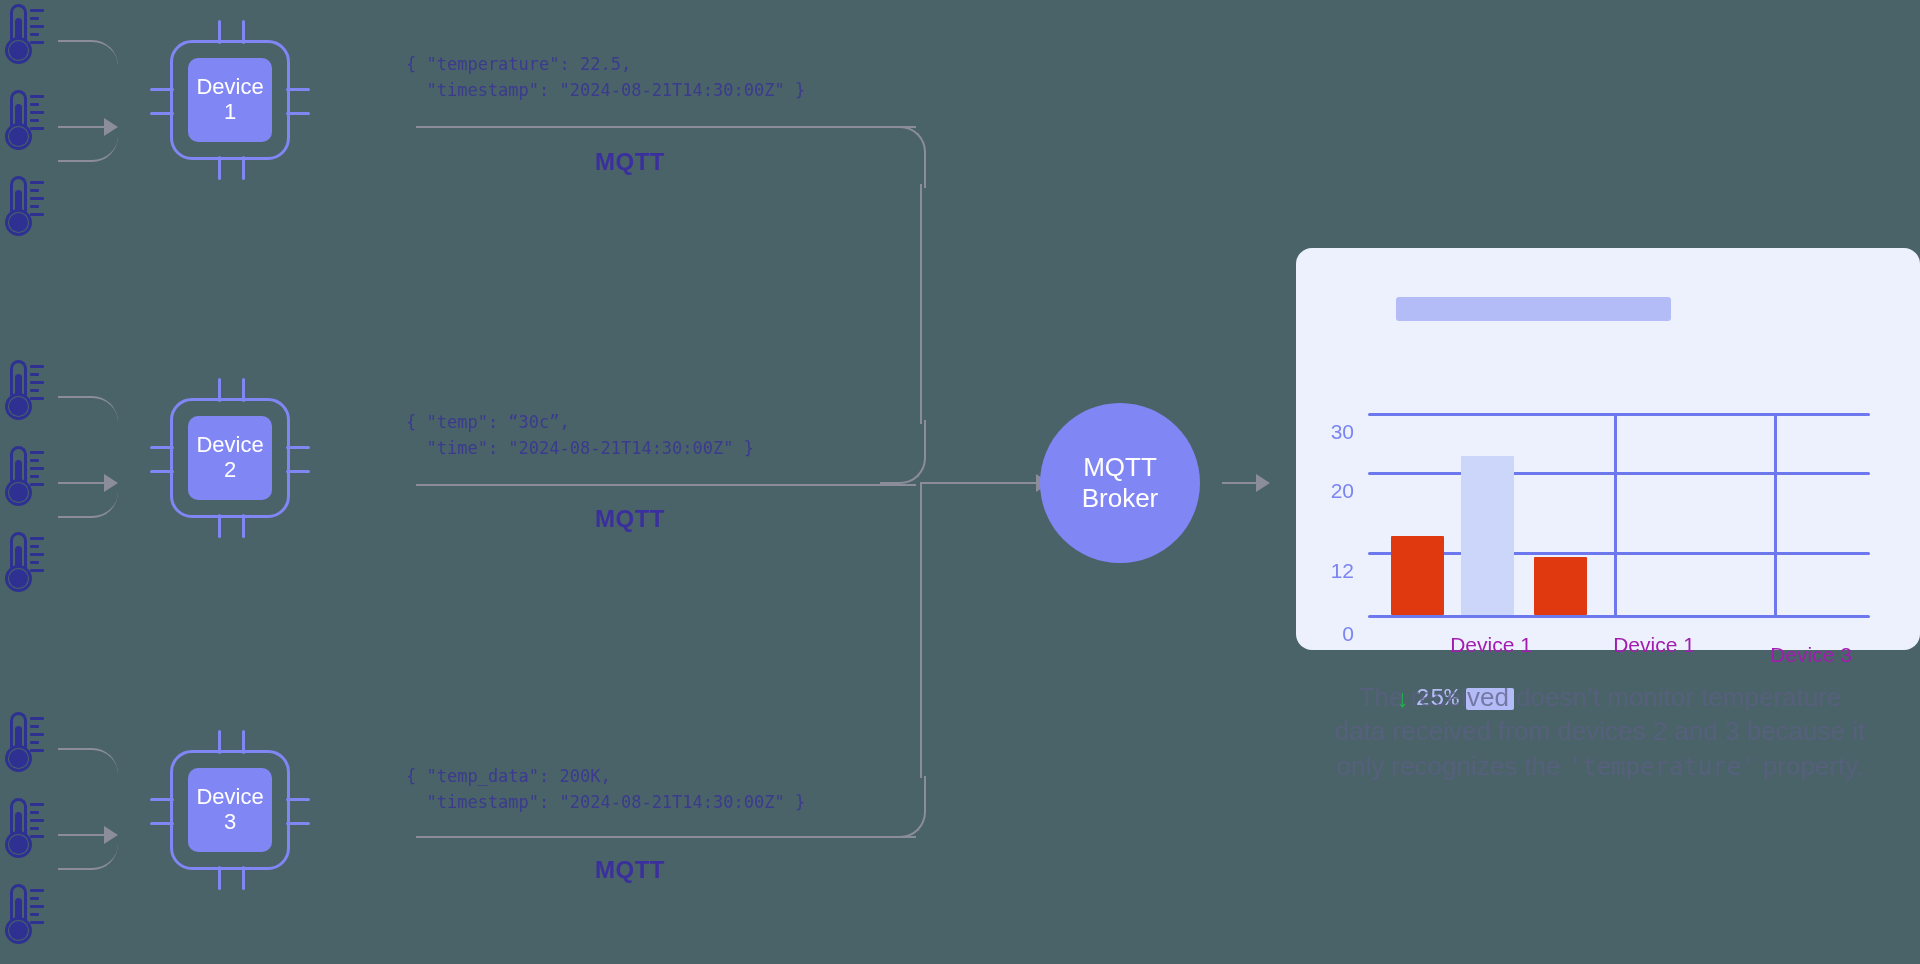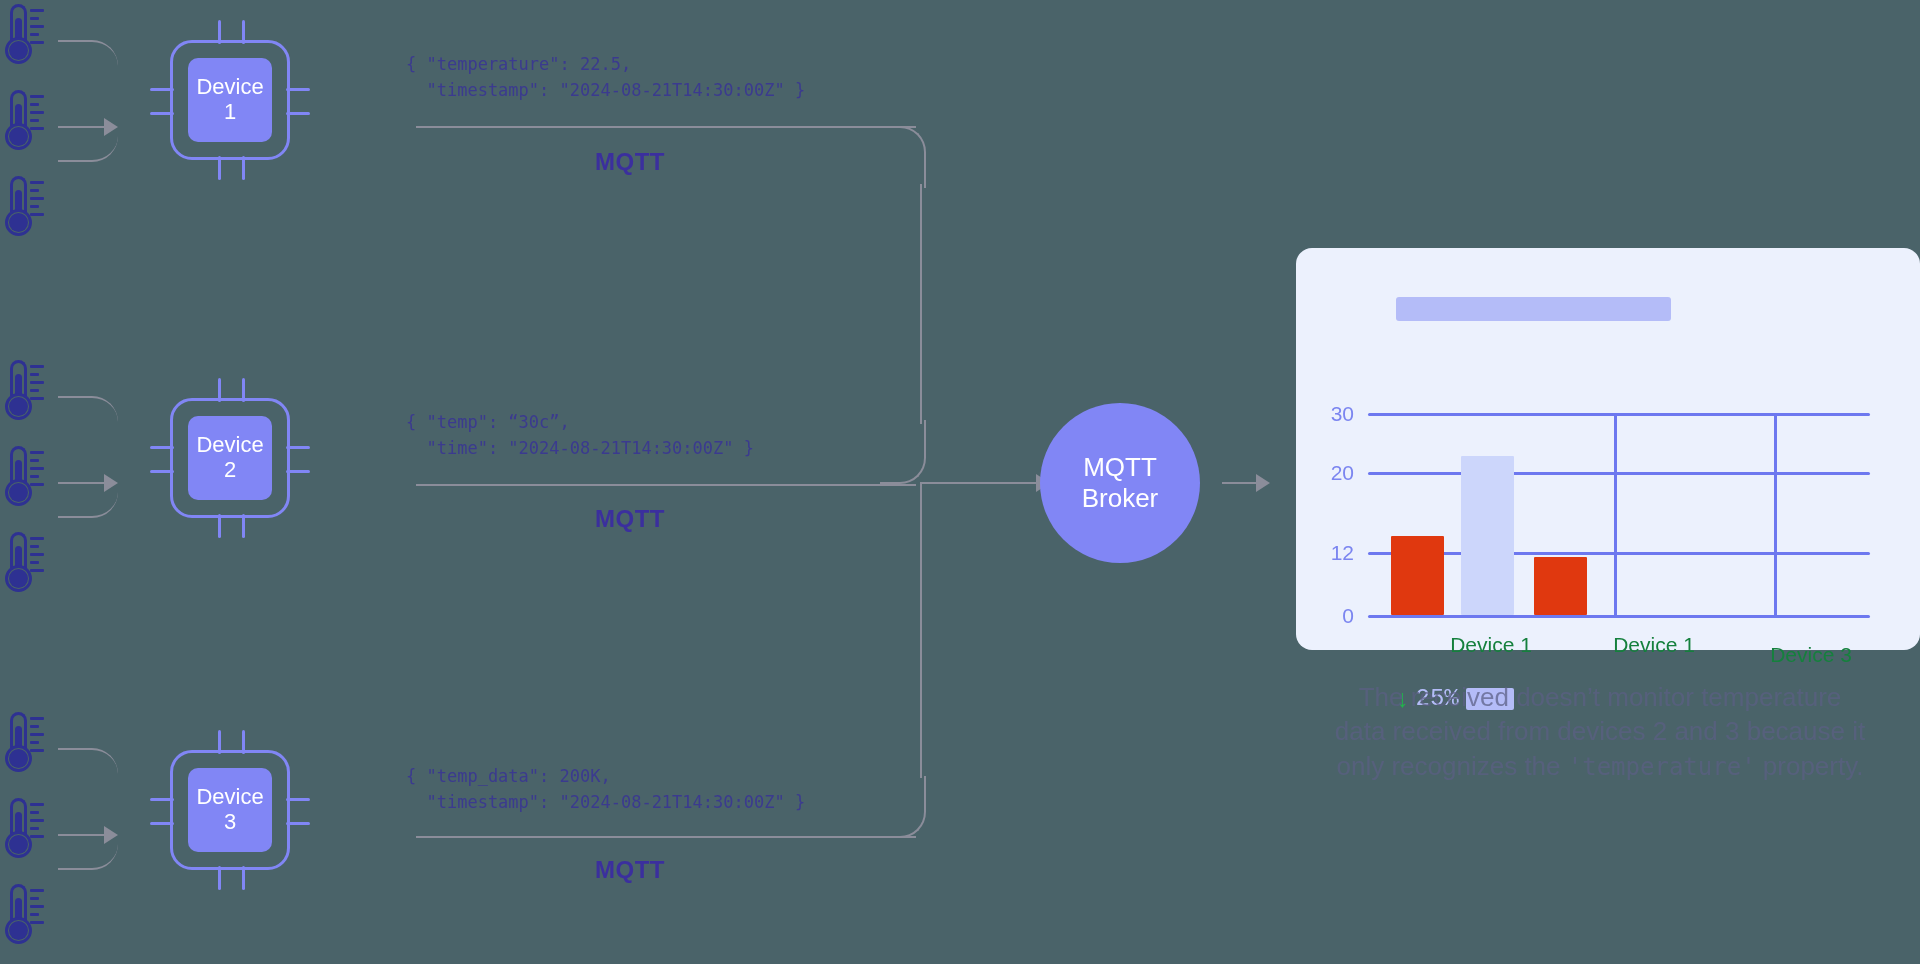--- a/index.html
+++ b/index.html
@@ -94,24 +94,24 @@
 
   
   .card{
     position:absolute;background:#ecf1fd;border-radius:16px;
   }
   .titlebar{position:absolute;background:#b4bcf8;border-radius:3px;}
   .gridline{position:absolute;height:3px;background:#6d78ef;border-radius:2px;}
   .vline{position:absolute;width:3px;background:#6d78ef;border-radius:2px;}
   .axisline{position:absolute;height:3px;background:#6d78ef;border-radius:2px;}
   .ytick{
-    position:absolute;font-size:21px;color:#7b85f0;text-align:right;width:40px;
+    position:absolute;font-size:21px;color:#7b85f0;text-align:right;width:40px;margin-top:18px;
   }
   .xlab{
-    position:absolute;font-size:21px;color:#15803d;text-align:center;
+    position:absolute;font-size:21px;color:#a21caf;text-align:center;
   }
   .bar{position:absolute;border-radius:1px;}
   .delta{position:absolute;display:flex;align-items:center;gap:7px;}
   .delta .arrow{font-size:25px;color:#23b14d;line-height:1;}
   .delta .pct{font-size:24px;color:#b4bcf8;font-family:Liberation Mono, monospace;}
   .delta .block{width:48px;height:22px;background:#b4bcf8;border-radius:2px;}
 
   .caption{
     position:absolute;text-align:center;font-size:26px;line-height:1.32;
     color:#5b5f84;opacity:.72;

